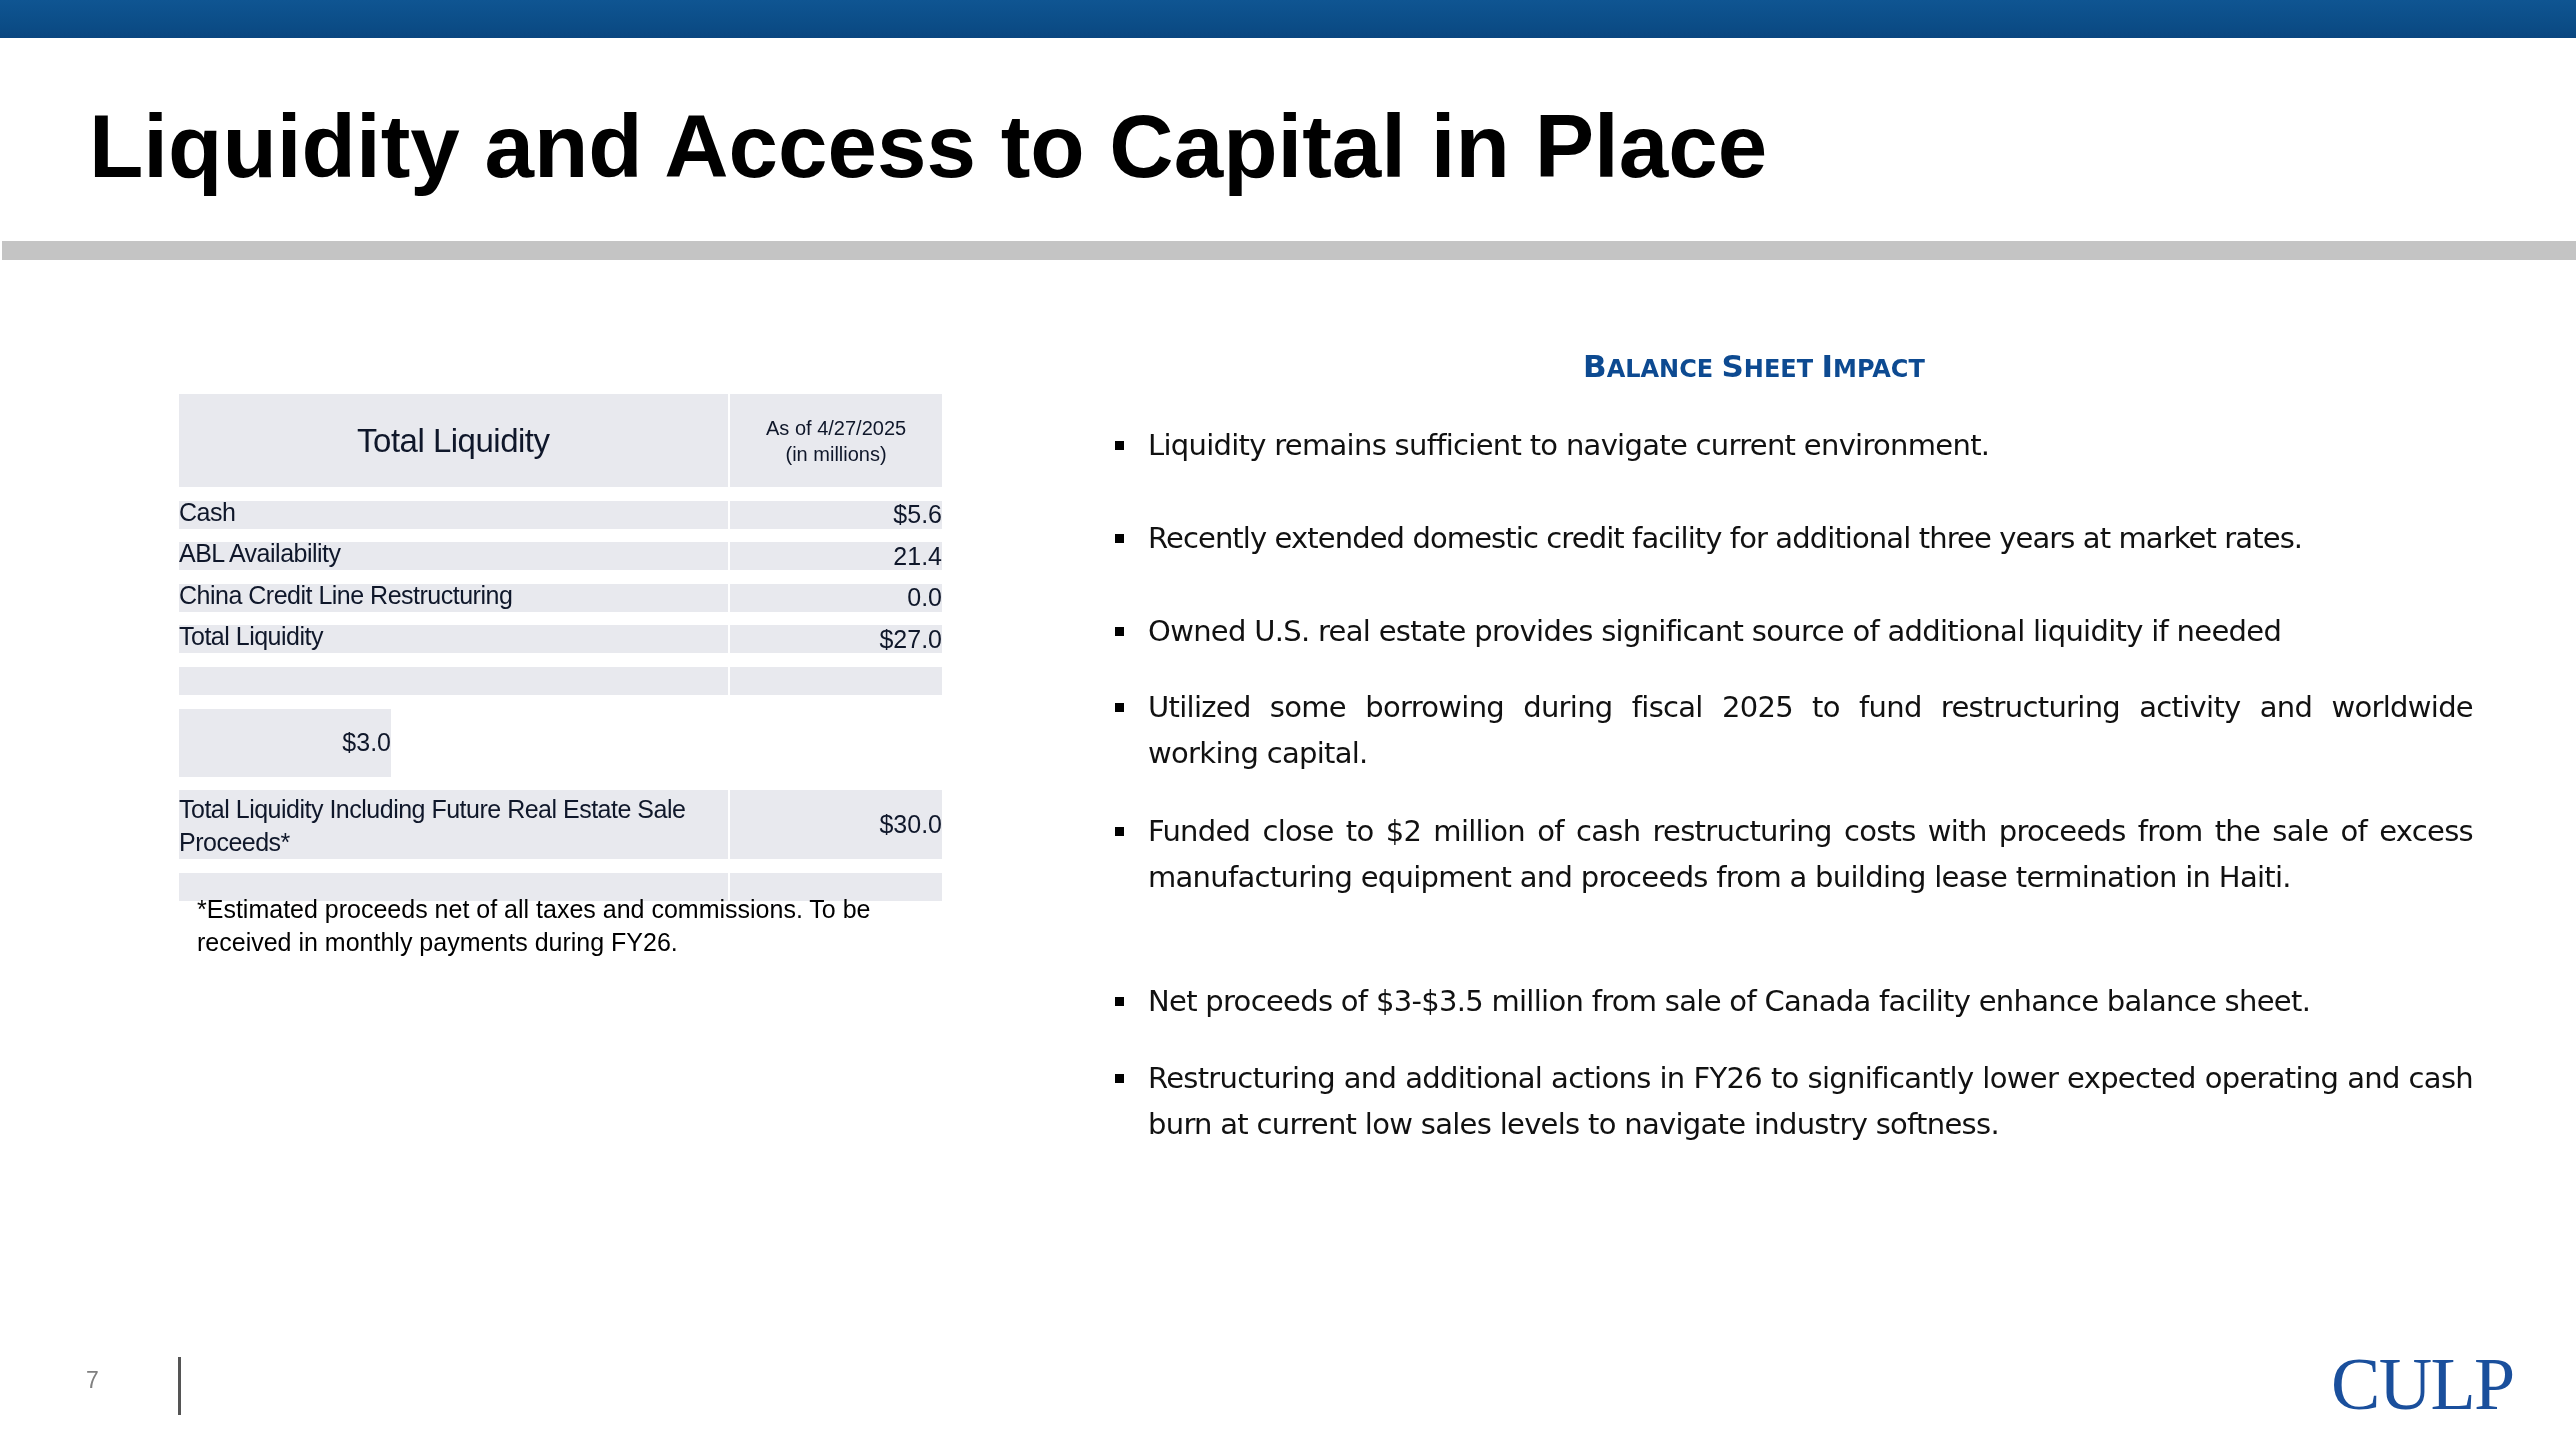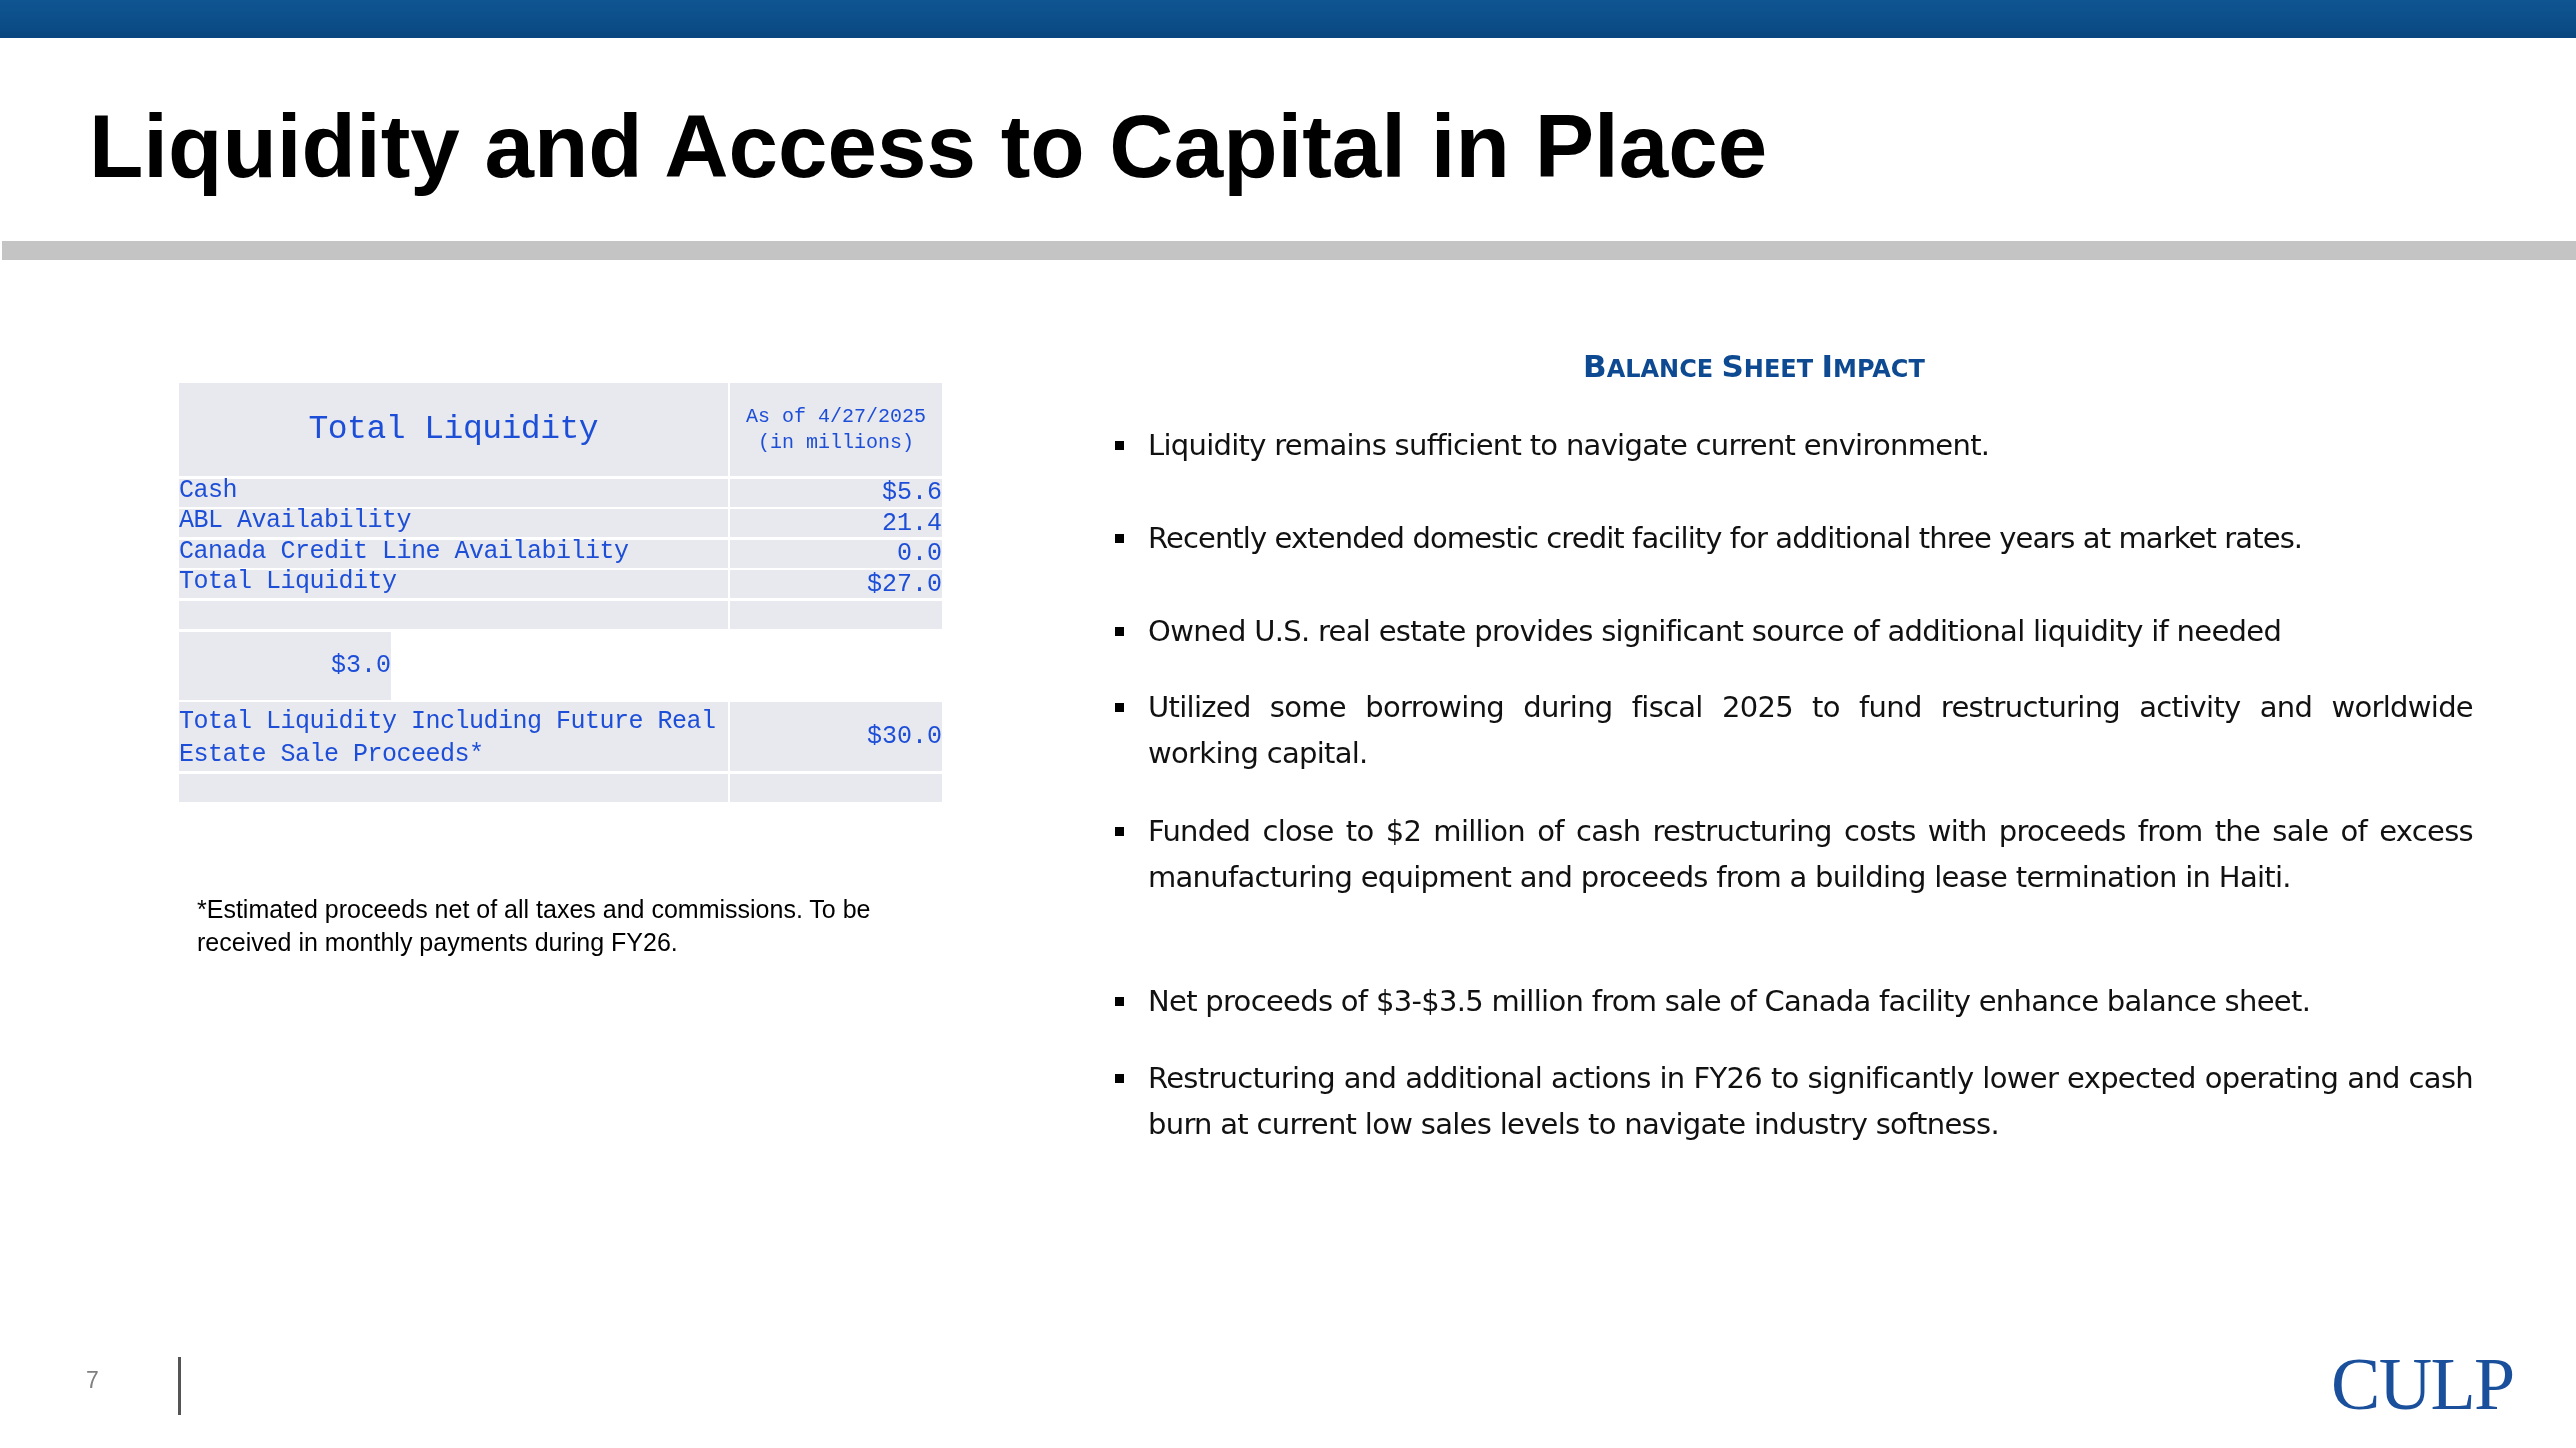--- a/index.html
+++ b/index.html
@@ -45,26 +45,27 @@
       left: 179px; top: 383px;
       width: 763px;
     }
     .liq-row {
       display: flex;
       margin-bottom: 2.6px;
     }
     .liq-cell {
       background: #e8e9ee;
       box-sizing: border-box;
-      font-family: Liberation Mono, monospace;
+      font-family: Liberation Sans, sans-serif;
       font-size: 25px;
-      color: #1d4ed8;
+      color: #0f172a;
       display: flex;
       align-items: flex-end;
       white-space: normal;
+      margin-top: 11px;
     }
     .liq-cell.label {
       width: 549px;
       margin-right: 2.6px;
       padding-left: 0;
       line-height: 33px;
     }
     .liq-cell.value {
       width: 212px;
       justify-content: flex-end;
@@ -196,21 +197,21 @@
   <div class="liq-row h38">
     <div class="liq-cell label">
         <span class="label-text">ABL Availability</span>
       </div>
     <div class="liq-cell value">
         <span class="value-text">21.4</span>
       </div>
   </div>
   <div class="liq-row h38">
     <div class="liq-cell label">
-        <span class="label-text">Canada Credit Line Availability</span>
+        <span class="label-text">China Credit Line Restructuring</span>
       </div>
     <div class="liq-cell value">
         <span class="value-text">0.0</span>
       </div>
   </div>
   <div class="liq-row h38">
     <div class="liq-cell label">
         <span class="label-text">Total Liquidity</span>
       </div>
     <div class="liq-cell value">

